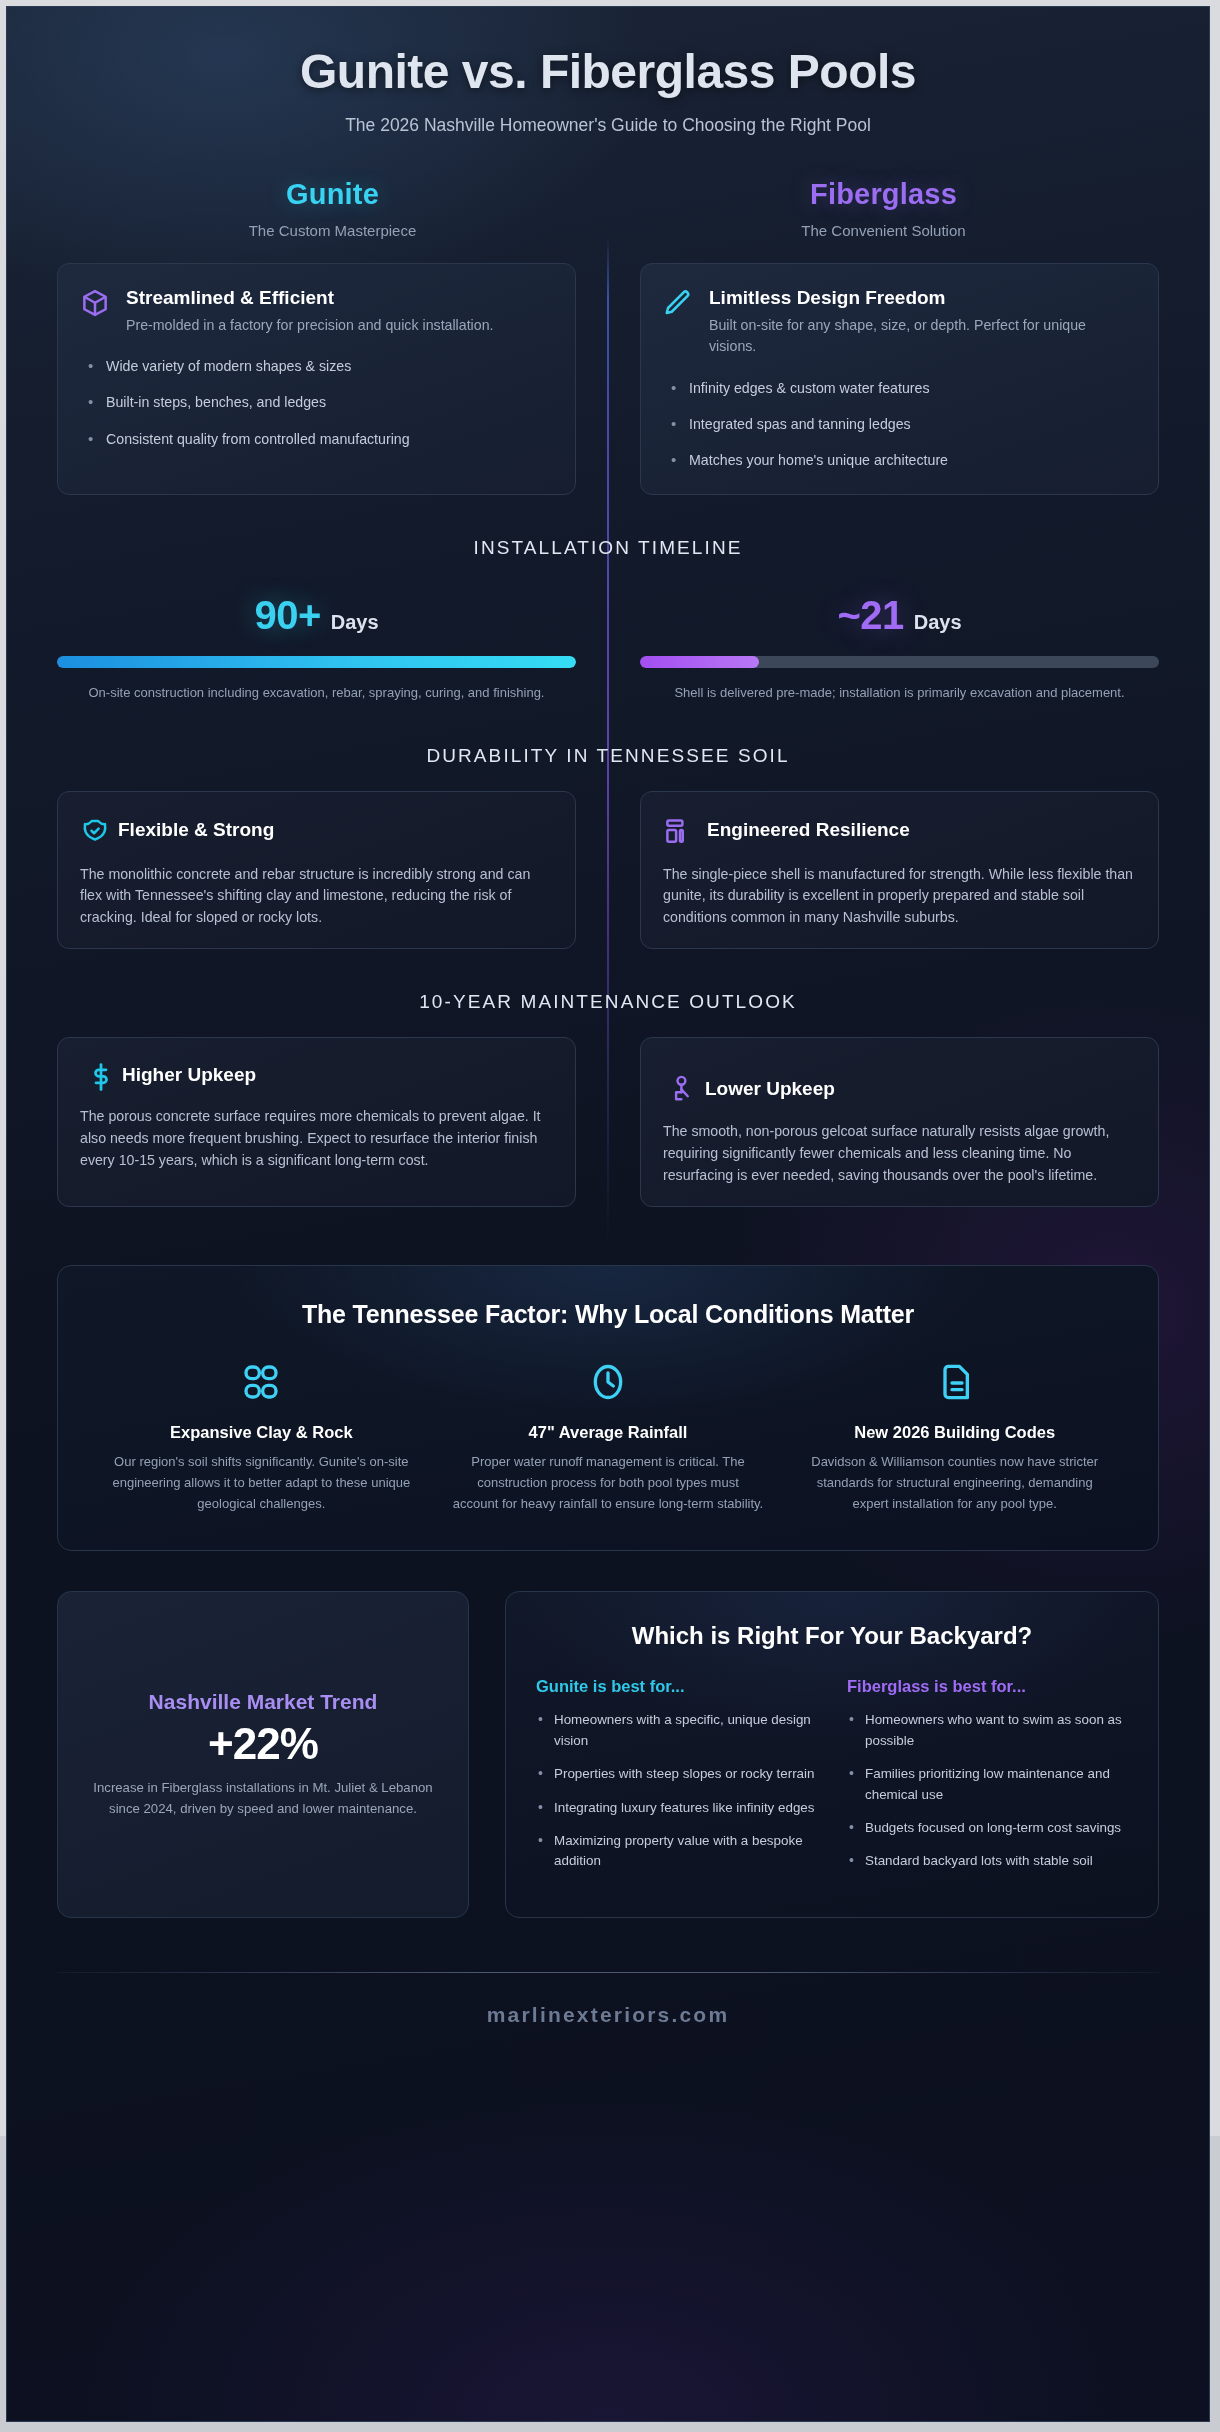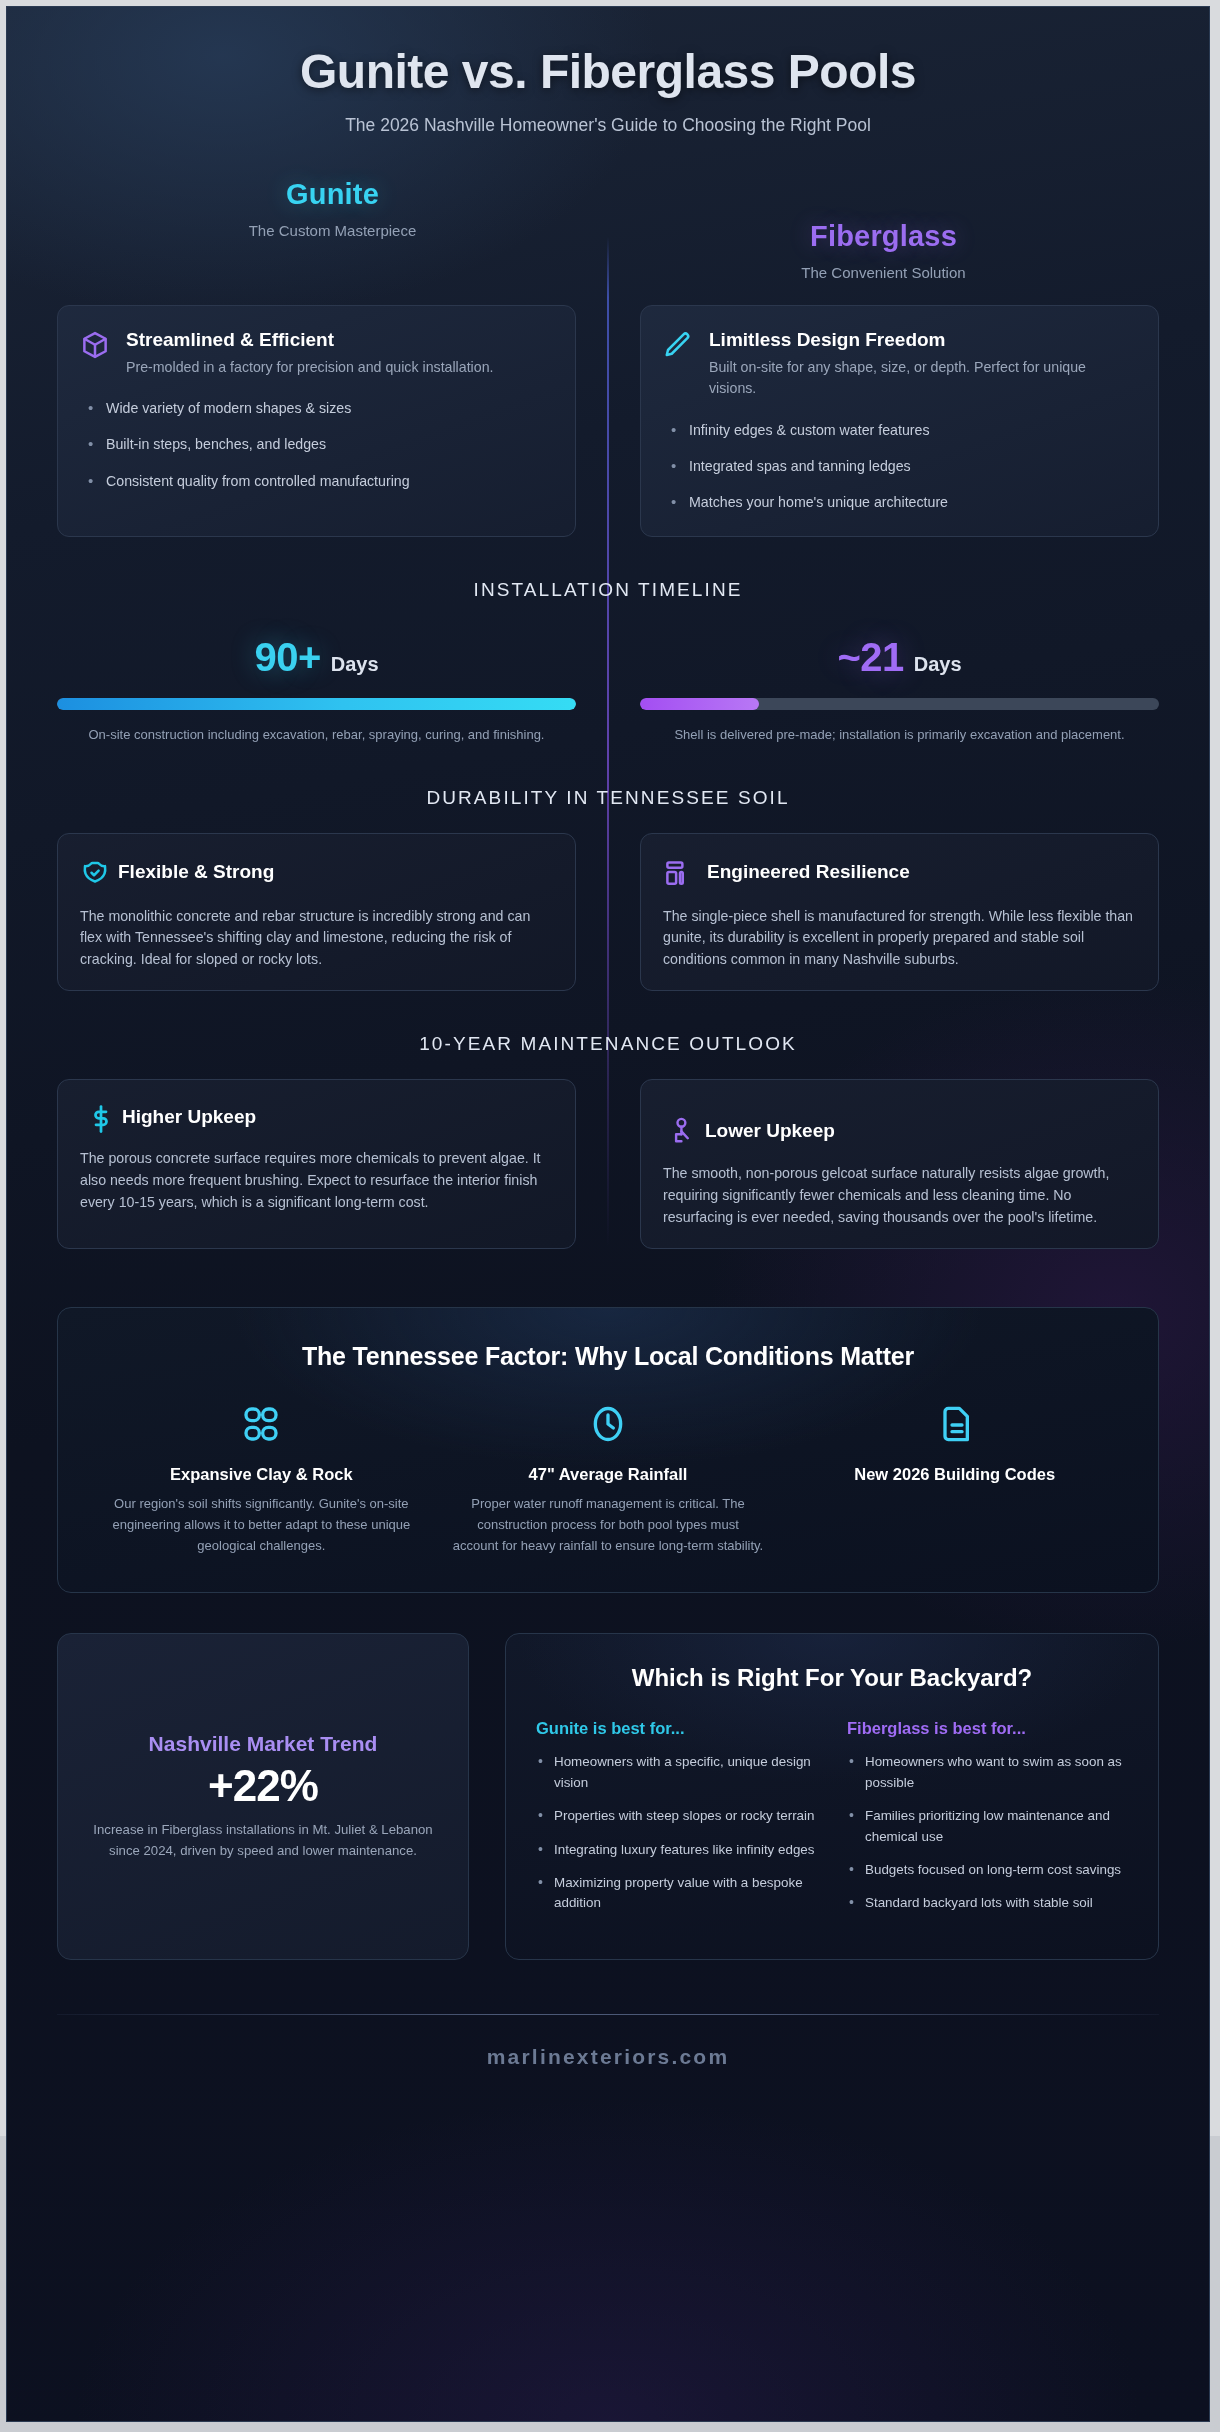--- a/index.html
+++ b/index.html
@@ -53,21 +53,21 @@
     display: flex;
     margin-top: 42px;
   }
   .col-head { flex: 1; text-align: center; }
   .col-head .name {
     font-size: 29px;
     font-weight: bold;
     letter-spacing: 0.2px;
   }
   .col-head .name.cyan { color: #38d3f2; text-shadow: 0 0 22px rgba(56,211,242,0.30); }
-  .col-head .name.purple { color: #9b6df0; text-shadow: 0 0 22px rgba(155,109,240,0.30); margin-top: 42px; }
+  .col-head .name.purple { color: #9b6df0; text-shadow: 0 0 22px rgba(155,109,240,0.30); }
   .col-head .tag {
     margin-top: 11px;
     font-size: 15px;
     color: #93a0b5;
   }
 
   
   .vdiv {
     position: absolute;
     left: 50%;
@@ -492,20 +492,21 @@
 
         <div class="tn-item">
           <div class="tn-ico">
             <svg viewBox="0 0 24 24" width="40" height="40" fill="none" stroke="#3fd0f5" stroke-width="2" stroke-linecap="round" stroke-linejoin="round">
               <path d="M8 2.6h6.6L19.4 7.4v14H8a2 2 0 0 1-2-2v-14.8a2 2 0 0 1 2-2Z"></path>
               <path d="M10.2 12.6h6"></path>
               <path d="M10.2 16.6h6"></path>
             </svg>
           </div>
           <h4>New 2026 Building Codes</h4>
+          <p>Davidson &amp; Williamson counties now have stricter standards for structural engineering, demanding expert installation for any pool type.</p>
         </div>
 
       </div>
     </div>
 
     <div class="bottom">
 
       <div class="trend-card">
         <div class="lbl">Nashville Market Trend</div>
         <div class="big">+22%</div>

